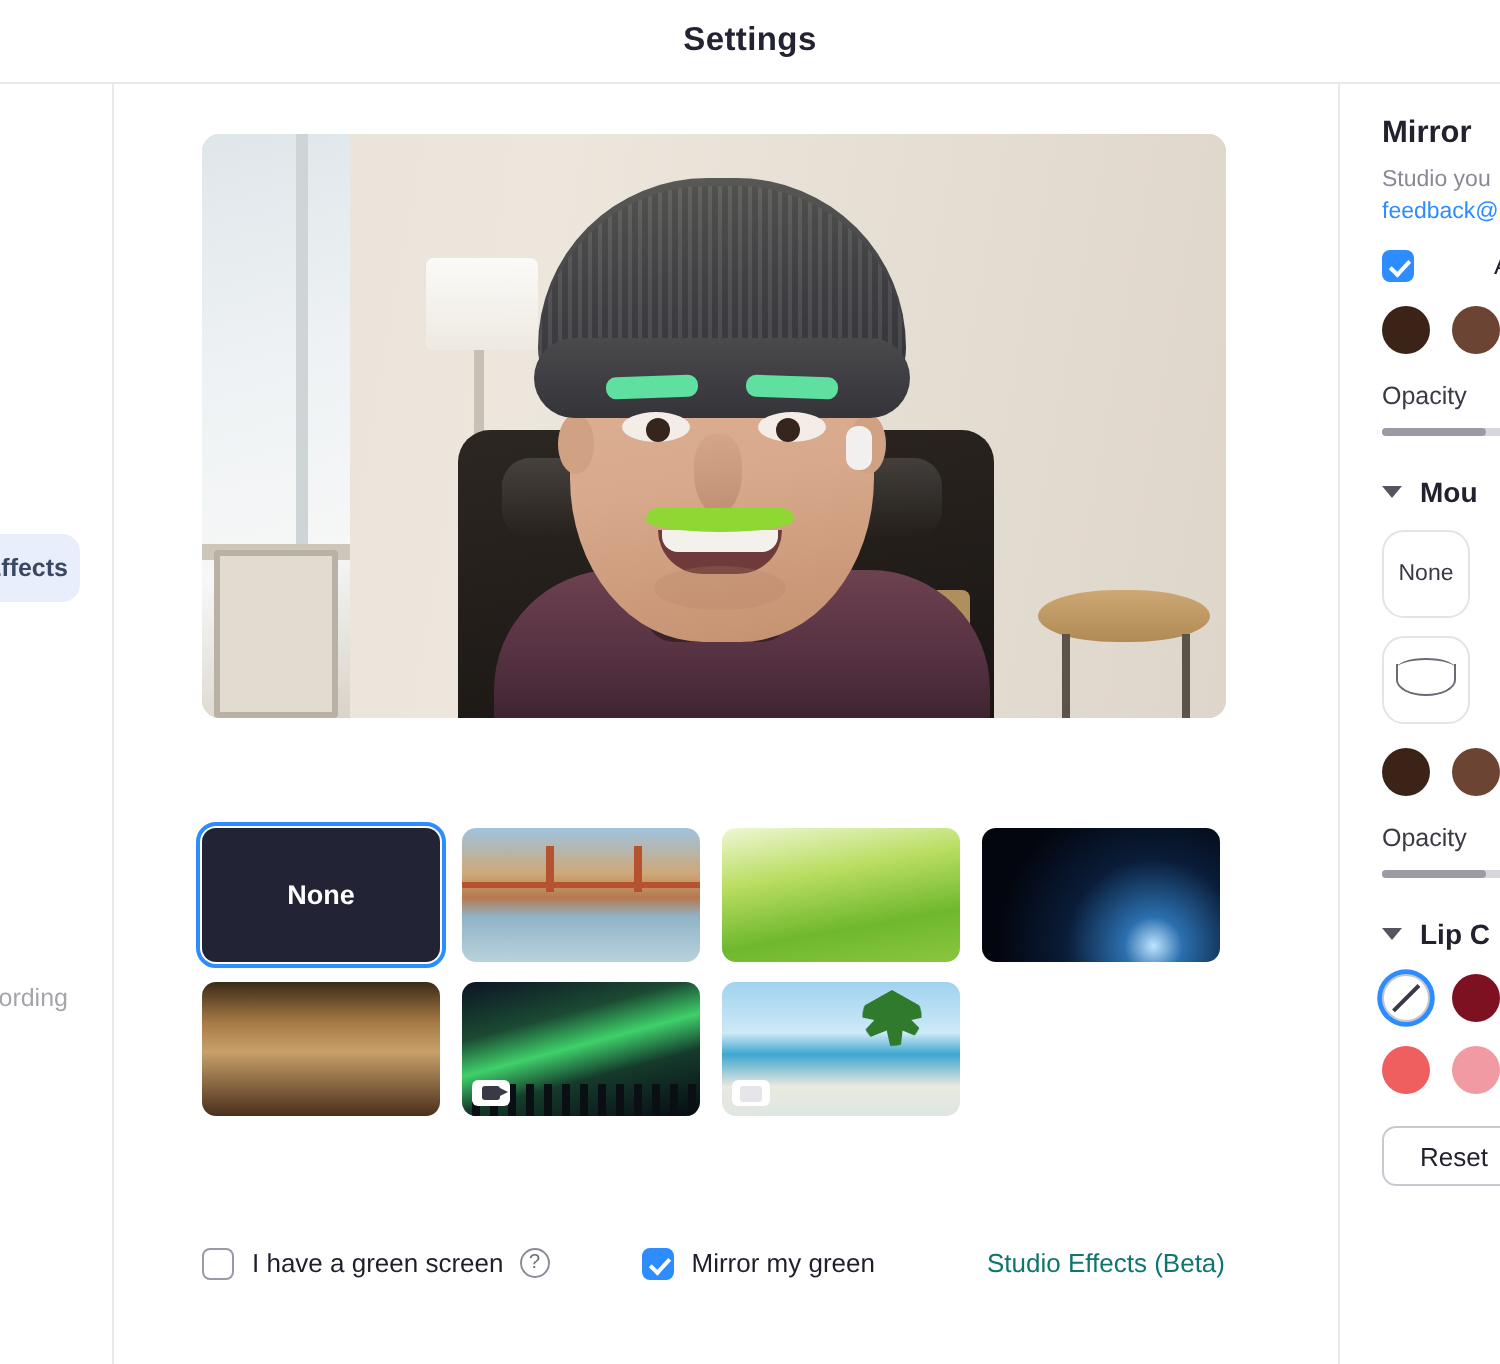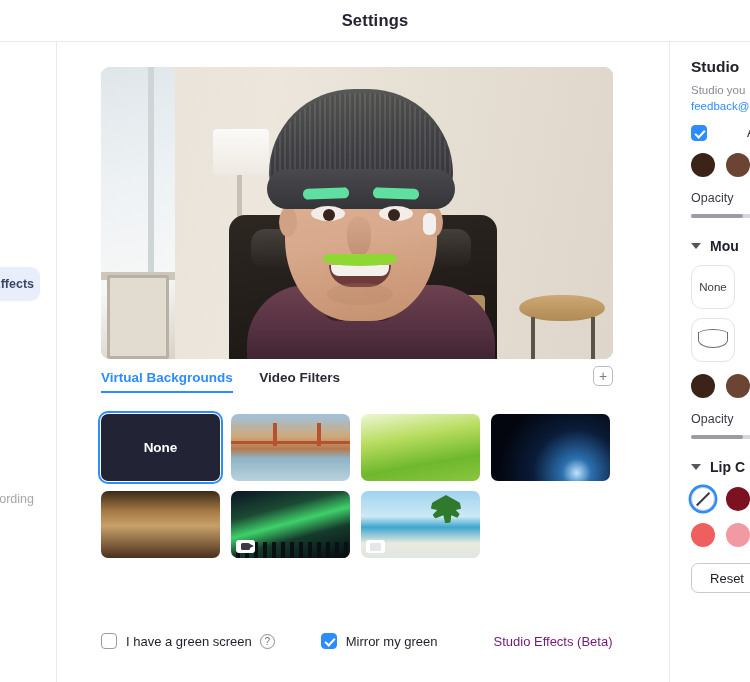--- a/index.html
+++ b/index.html
@@ -249,41 +249,41 @@
   .bridge-deck { position:absolute; left:0; top:40%; width:100%; height:3px; background:#b5522f; }
   .bridge-tower{ position:absolute; top:14%; width:4px; height:34%; background:#b5522f; }
   .palm { position:absolute; right:12px; top:4px; width:44px; height:44px;
           background: radial-gradient(circle at 50% 30%, #2f7a2c 0 38%, transparent 40%);
           clip-path: polygon(50% 0,100% 28%,72% 34%,100% 62%,62% 46%,56% 100%,44% 46%,4% 62%,30% 34%,0 28%); }
   .trees { position:absolute; left:0; bottom:0; width:100%; height:16px;
            background: repeating-linear-gradient(90deg, transparent 0 5px, #0a0f14 5px 9px); }
 
   
   .bottombar {
-    position: absolute; left: 0; bottom: 12px; width: 613px; height: 58px;
-    display: flex; align-items: center; padding-left: 44px;
+    position: absolute; left: 0; bottom: 0; width: 613px; height: 58px;
+    display: flex; align-items: flex-start; padding-left: 44px;
   }
   .cb {
     width: 16px; height: 16px; border-radius: 4px; border: 1.6px solid #9a9aa6;
     background: #fff; display:inline-block; vertical-align:middle; cursor:pointer;
     position: relative; flex: 0 0 auto;
   }
   .cb.checked { background: #2d8cff; border-color: #2d8cff; }
   .cb.checked::after {
     content:""; position:absolute; left:5px; top:1.5px; width:4px; height:8px;
     border:solid #fff; border-width:0 2px 2px 0; transform: rotate(43deg);
   }
   .cb-text { font-size: 13px; color: #1f1f2b; margin-left: 9px; }
   .help-icon {
     width: 15px; height: 15px; border-radius: 50%; border: 1.3px solid #8b8b97;
     color:#6e6e7a; font-size: 10px; display:flex; align-items:center;
     justify-content:center; margin-left: 8px; cursor:pointer;
   }
   .link-studio {
-    font-size: 13px; color: #701a75; cursor: pointer;
+    font-size: 13px; color: #0f766e; cursor: pointer;
   }
 
   
   .studio {
     position: absolute; top: 42px; left: 671px; width: 79px; height: 640px;
     background: #fff; overflow: hidden; padding: 16px 0 0 20px;
   }
   .studio-title {
     font-size: 15.5px; font-weight: bold; color: #22222e; white-space: nowrap;
   }
@@ -402,27 +402,20 @@
         <div class="brow r"></div>
         <div class="nose"></div>
         <div class="mouth">
             <div class="teeth"></div>
           </div>
         <div class="stache"></div>
         <div class="chin"></div>
       </div>
     </div>
 
-    <div class="tabs">
-      <span class="tab active">Virtual Backgrounds</span>
-      <span class="tab">Video Filters</span>
-      <div class="add-btn">
-        <span>+</span>
-      </div>
-    </div>
 
     <div class="thumbs">
 
       <div class="thumb t-none selected">
         <div class="label">None</div>
       </div>
 
       <div class="thumb t-bridge">
         <div class="bridge-deck"></div>
         <div class="bridge-tower" style="left:42px"></div>
@@ -456,21 +449,21 @@
       <span class="help-icon">?</span>
 
       <span class="cb checked" style="margin-left:46px"></span>
       <span class="cb-text">Mirror my green</span>
 
       <span class="link-studio" style="margin-left:56px">Studio Effects (Beta)</span>
     </div>
   </div>
 
   <div class="studio">
-    <div class="studio-title">Studio</div>
+    <div class="studio-title">Mirror</div>
     <div class="studio-sub">
       <span>Studio you</span>
       <span class="mail">feedback@</span>
     </div>
 
     <div class="studio-row">
       <span class="cb checked"></span>
       <span class="cb-text">Apply</span>
     </div>
 

